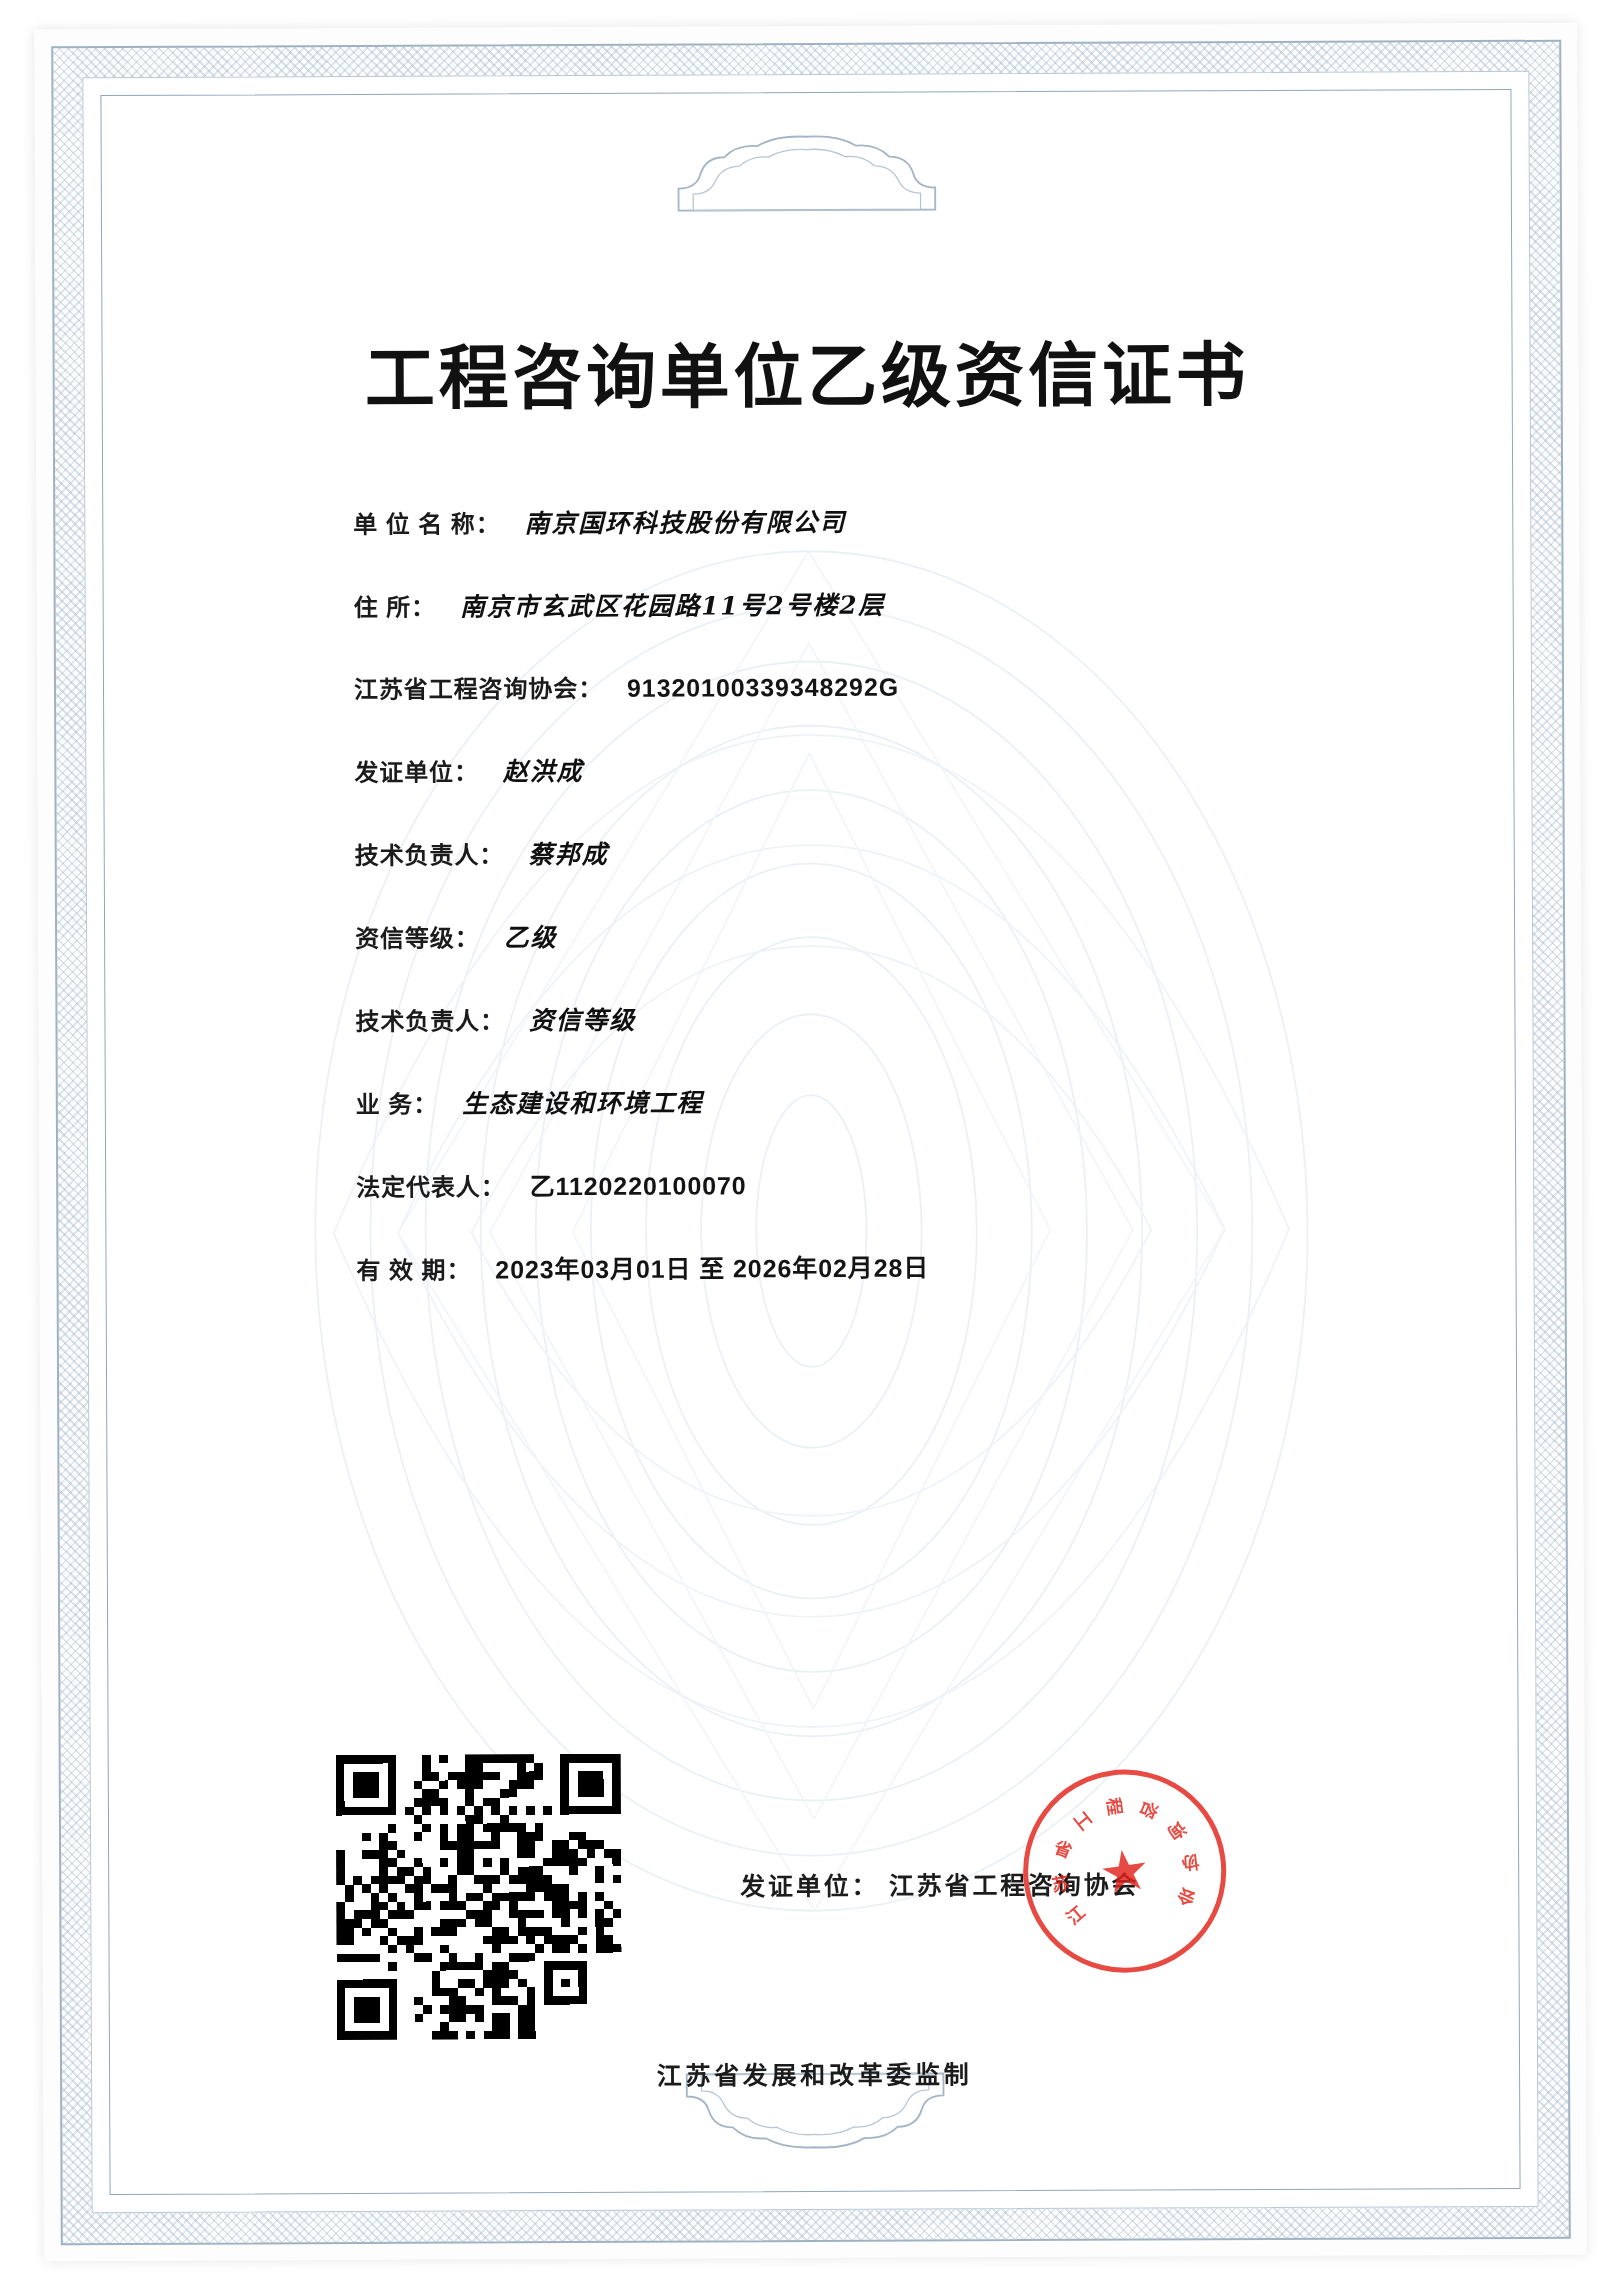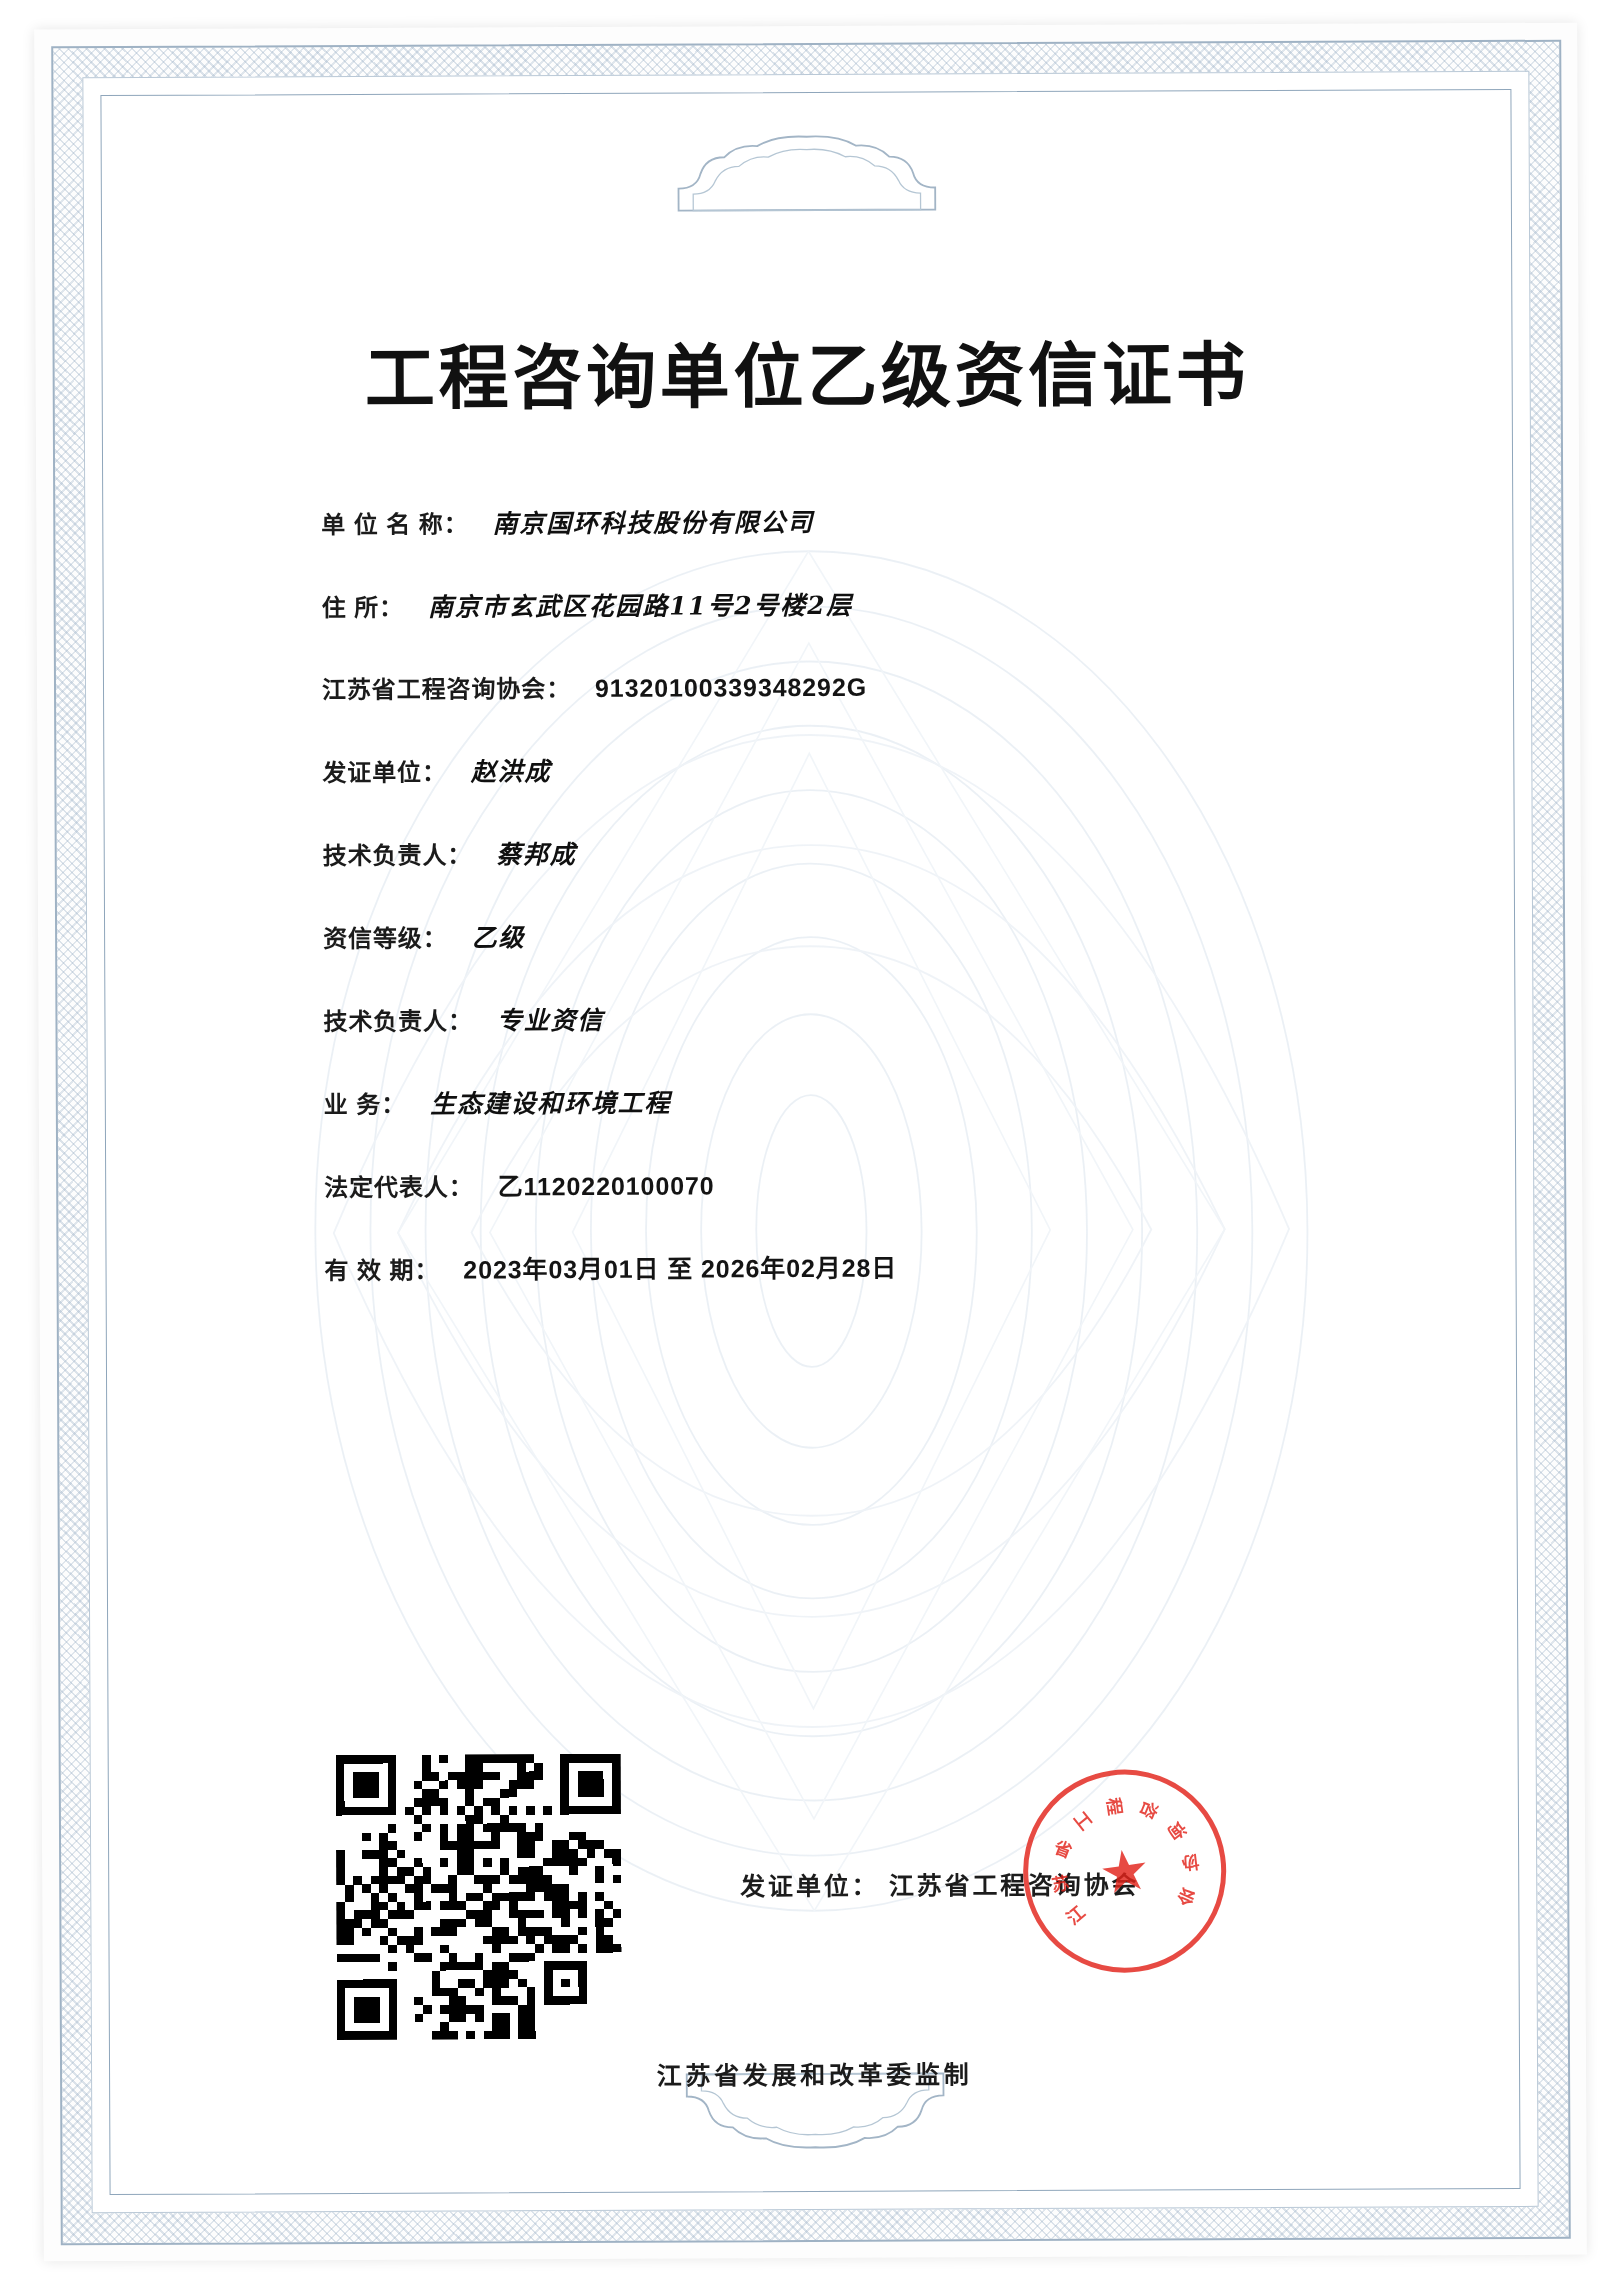--- a/index.html
+++ b/index.html
@@ -109,20 +109,21 @@
     align-items: baseline;
     margin-bottom: 47px;
     white-space: nowrap;
   }
   .field-label {
     font-size: 24px;
     color: #1b1b1b;
     font-weight: bold;
     letter-spacing: 0.9px;
     min-width: 0;
+    margin-left: 32px;
   }
   .field-value {
     font-size: 25px;
     color: #141414;
     font-weight: bold;
     margin-left: 24px;
     letter-spacing: 1.4px;
   }
   .field-value.hand {
     font-family: "DejaVu Serif", "Liberation Serif", serif;
@@ -289,21 +290,21 @@
         <span class="field-value hand">蔡邦成</span>
       </div>
 
       <div class="field-row">
         <span class="field-label">资信等级：</span>
         <span class="field-value hand">乙级</span>
       </div>
 
       <div class="field-row">
         <span class="field-label">技术负责人：</span>
-        <span class="field-value hand">专业资信</span>
+        <span class="field-value hand">资信等级</span>
       </div>
 
       <div class="field-row">
         <span class="field-label">业      务：</span>
         <span class="field-value hand">生态建设和环境工程</span>
       </div>
 
       <div class="field-row">
         <span class="field-label">法定代表人：</span>
         <span class="field-value mono">乙1120220100070</span>

